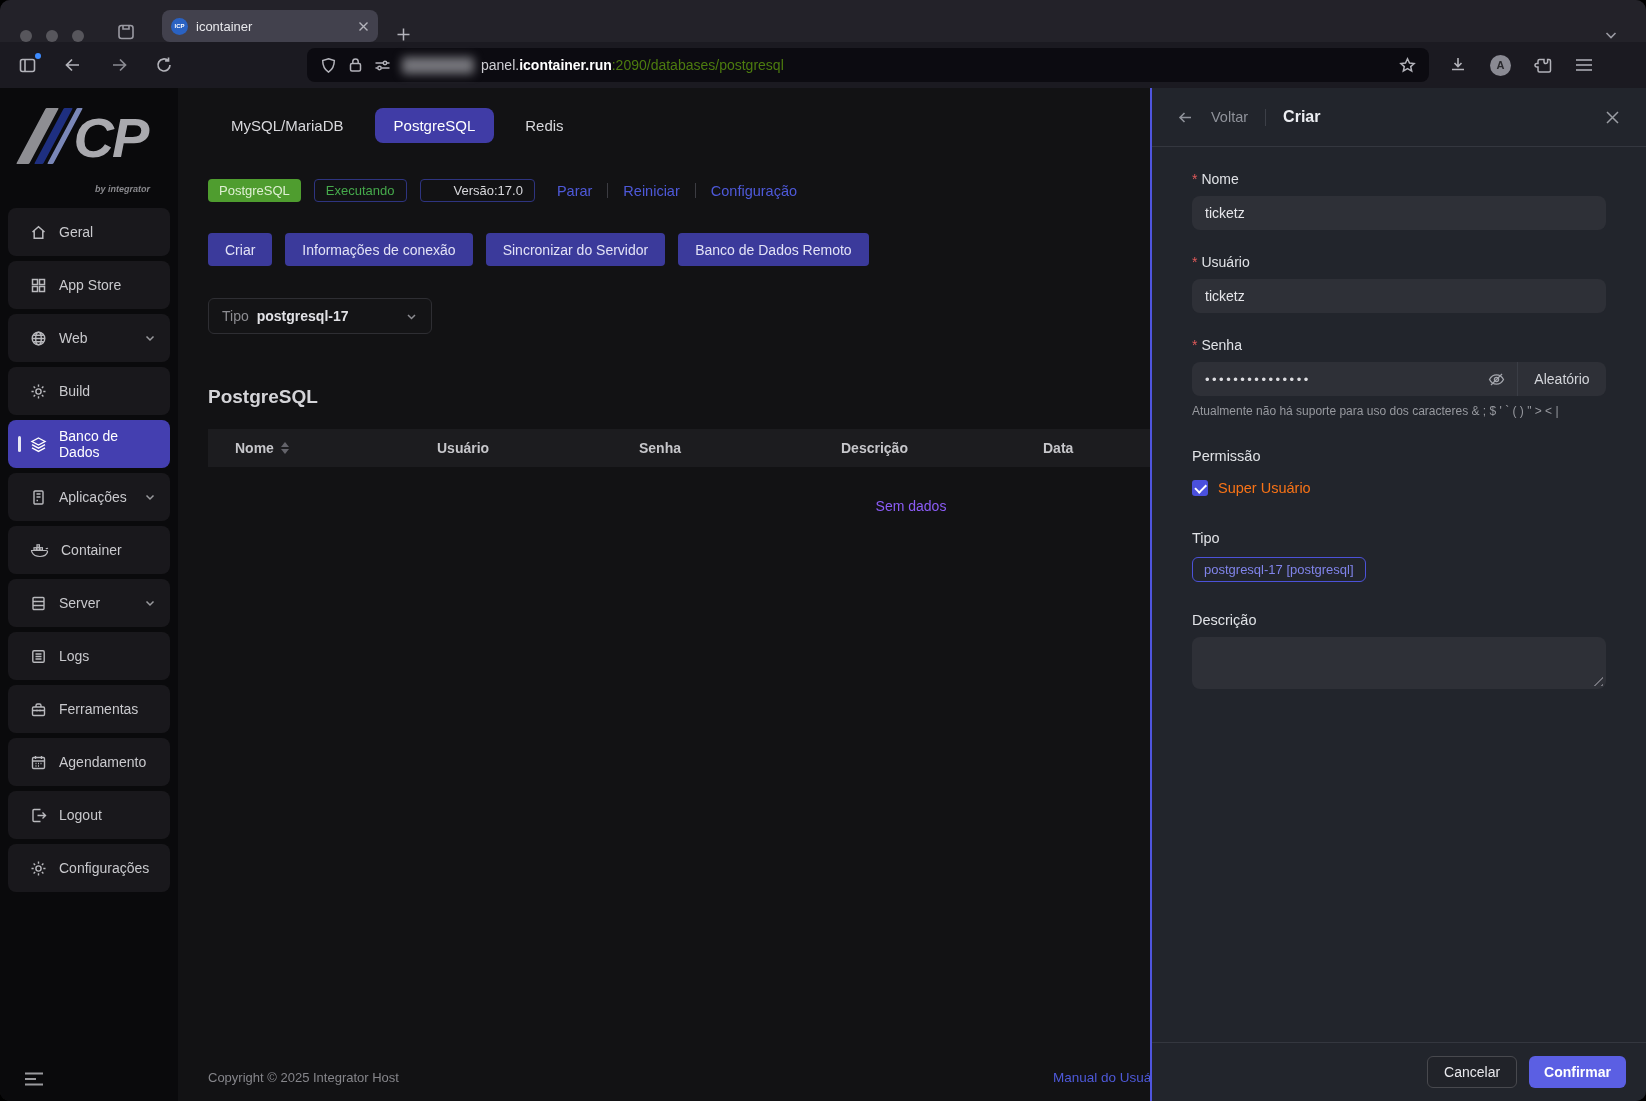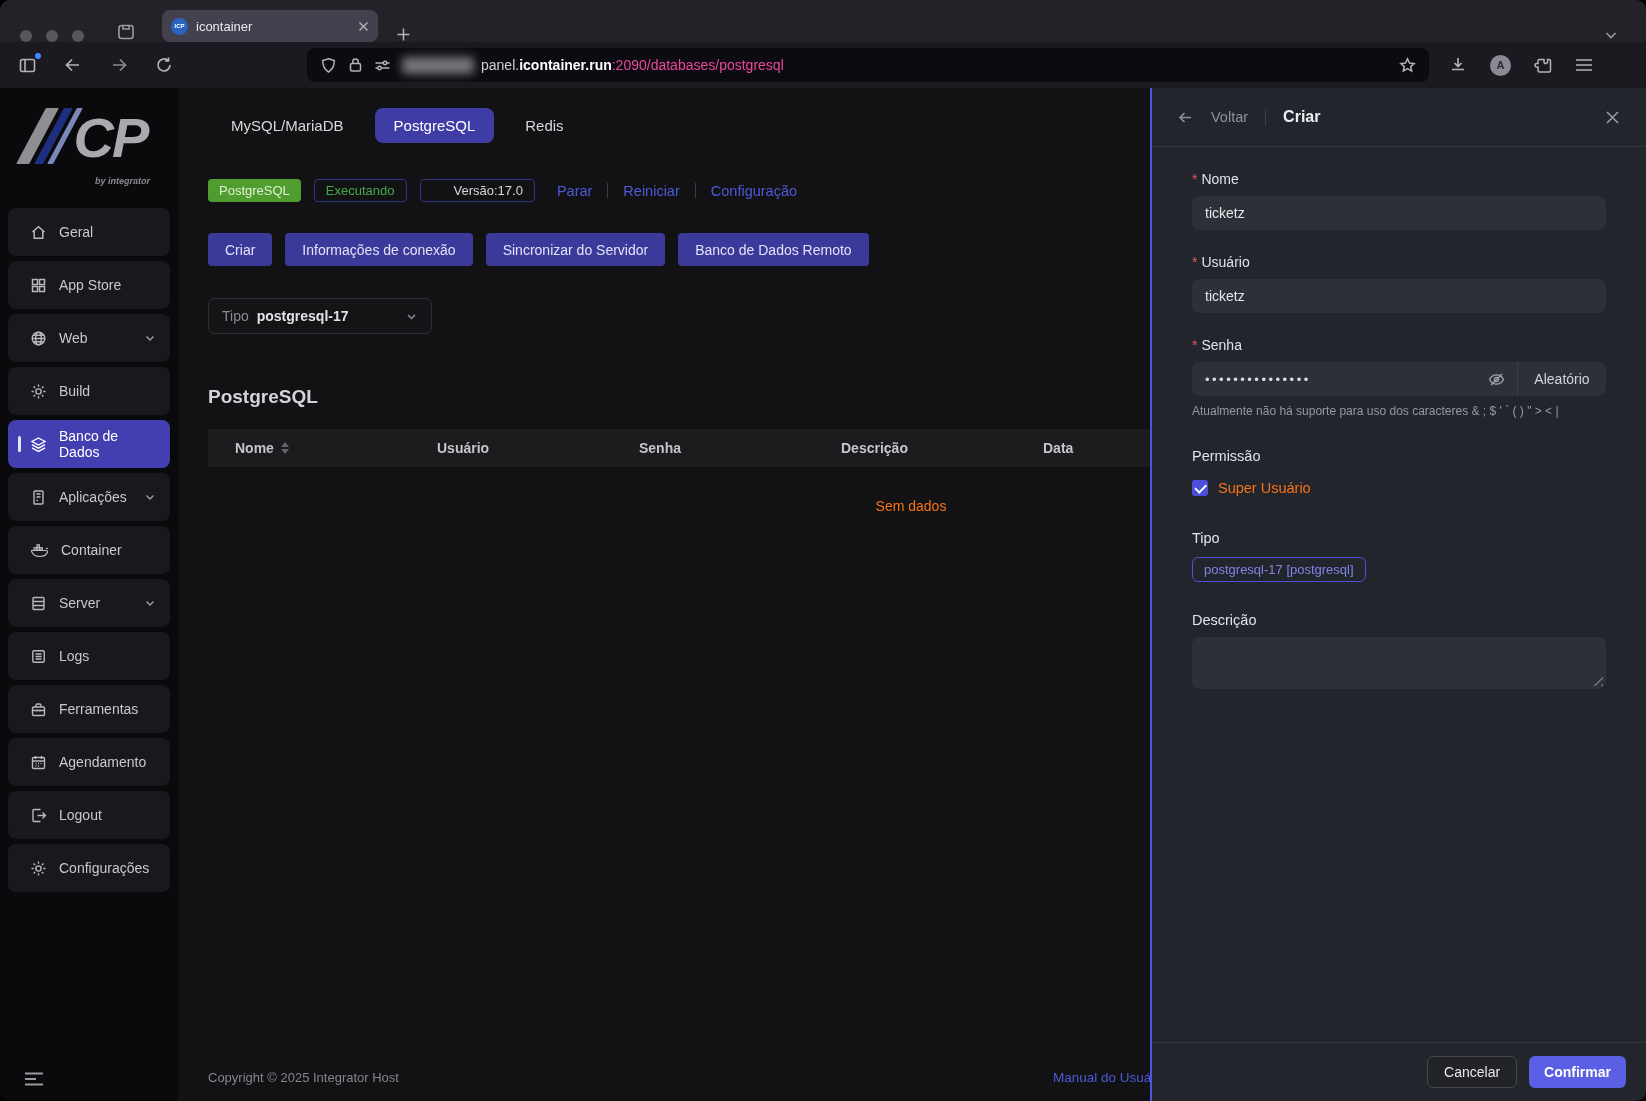--- a/index.html
+++ b/index.html
@@ -22,39 +22,39 @@
   .navbar { height:46px; background:#1b1a21; display:flex; align-items:center; padding:0 18px; }
   .nav-ic { color:#b3b3ba; display:flex; margin-right:26px; position:relative; }
   .nav-ic.fwd { color:#8b8b92; }
   .blue-dot { position:absolute; top:-3px; right:-4px; width:6px; height:6px; border-radius:50%; background:#3d8bff; }
   .urlbar { margin-left:108px; width:1122px; height:34px; background:#0c0b11; border-radius:8px; display:flex; align-items:center; padding:0 13px; gap:11px; font-size:14px; }
   .urlbar .ic { color:#b3b3ba; display:flex; flex:none; }
   .redacted { width:72px; height:17px; background:#76767c; border-radius:3px; filter:blur(5px); flex:none; }
   .url-text { white-space:nowrap; margin-left:-4px; }
   .url-panel { color:#cfcfd4; }
   .url-domain { color:#ffffff; font-weight:bold; }
-  .url-rest { color:#ec4899; }
+  .url-rest { color:#4d7c0f; }
   .star { margin-left:auto; }
   .nav-right { display:flex; align-items:center; margin-left:20px; gap:23px; }
   .nav-right .ic { color:#b3b3ba; display:flex; }
   .avatar { width:21px; height:21px; border-radius:50%; background:#8a8a93; color:#2a2a2e; font-size:11px; font-weight:bold; display:flex; align-items:center; justify-content:center; }
 
   
   .app { position:absolute; top:88px; left:0; right:0; bottom:0; display:flex; background:#121214; }
 
   
   .sidebar { width:178px; background:#0a0a0c; position:relative; flex:none; }
   .logo { margin:14px 10px 0; height:86px; position:relative; }
   .logo-mark { display:flex; align-items:flex-end; justify-content:center; height:62px; margin-top:6px; }
   .lbar { display:inline-block; transform:skewX(-28deg); border-radius:1px; }
   .lbar.b1 { width:13px; height:56px; background:#8e8e93; margin-right:5px; }
   .lbar.b2 { width:9px;  height:56px; background:#1e2f80; margin-right:4px; }
   .lbar.b3 { width:6px;  height:56px; background:#7a87b8; margin-right:6px; }
   .logo-text { font-size:56px; line-height:52px; font-weight:bold; font-style:italic; color:#a9a9ae; letter-spacing:-2px; }
-  .logo-sub { text-align:right; margin-right:18px; font-size:9px; font-style:italic; font-weight:bold; color:#8a8a8e; margin-top:12px; }
+  .logo-sub { text-align:right; margin-right:18px; font-size:9px; font-style:italic; font-weight:bold; color:#8a8a8e; margin-top:20px; }
   .menu { margin-top:20px; padding:0 8px; display:flex; flex-direction:column; gap:5px; }
   .menu-item { height:48px; background:#19181c; border-radius:8px; display:flex; align-items:center; padding:0 14px 0 22px; color:#c9c9cd; font-size:14px; gap:12px; position:relative; cursor:pointer; }
   .menu-item .mi { color:#b9b9bd; display:flex; flex:none; }
   .menu-item .chev { margin-left:auto; color:#9a9a9e; display:flex; }
   .menu-item.active { background:#443fb0; color:#fff; }
   .menu-item.active .mi { color:#fff; }
   .menu-item.active::before { content:""; position:absolute; left:10px; top:16px; width:3px; height:16px; background:#e7e7f4; border-radius:2px; }
   .collapse { position:absolute; left:24px; bottom:14px; color:#9a9a9e; display:flex; }
 
   
@@ -77,21 +77,21 @@
   .type-value { color:#e2e2e6; font-size:14px; font-weight:bold; }
   .type-select .chev { margin-left:auto; color:#8c8c91; display:flex; }
   .section-title { font-size:19px; font-weight:bold; color:#d4d4d8; margin-bottom:21px; }
   .table { width:1406px; }
   .thead { display:flex; background:#1c1c1f; height:38px; align-items:center; }
   .th { width:202px; padding-left:27px; color:#c6c6ca; font-size:14px; font-weight:bold; display:flex; align-items:center; gap:7px; }
   .sorter { display:flex; flex-direction:column; gap:2px; }
   .sorter i { width:0; height:0; border-left:4px solid transparent; border-right:4px solid transparent; }
   .sorter .up { border-bottom:5px solid #63636a; }
   .sorter .dn { border-top:5px solid #63636a; }
-  .tbody-empty { height:78px; display:flex; align-items:center; justify-content:center; color:#f97316; font-size:14px; }
+  .tbody-empty { height:78px; display:flex; align-items:center; justify-content:center; color:#8b5cf6; font-size:14px; }
   .main-footer { position:absolute; bottom:16px; left:30px; color:#85858a; font-size:13px; }
   .manual-link { position:absolute; bottom:16px; left:875px; color:#4e59d9; font-size:13.5px; white-space:nowrap; cursor:pointer; }
 
   
   .drawer { position:absolute; top:0; right:0; width:496px; height:100%; background:#22252c; border-left:2px solid #4f55de; display:flex; flex-direction:column; z-index:5; }
   .drawer-header { height:59px; display:flex; align-items:center; padding:0 26px; border-bottom:1px solid #34373f; flex:none; }
   .back { display:flex; align-items:center; gap:18px; color:#8f929a; font-size:14.5px; cursor:pointer; }
   .hdiv { width:1px; height:17px; background:#3c3f47; margin:0 17px; }
   .drawer-title { color:#eceef2; font-size:16px; font-weight:bold; }
   .close-x { margin-left:auto; color:#9a9da3; display:flex; cursor:pointer; }

